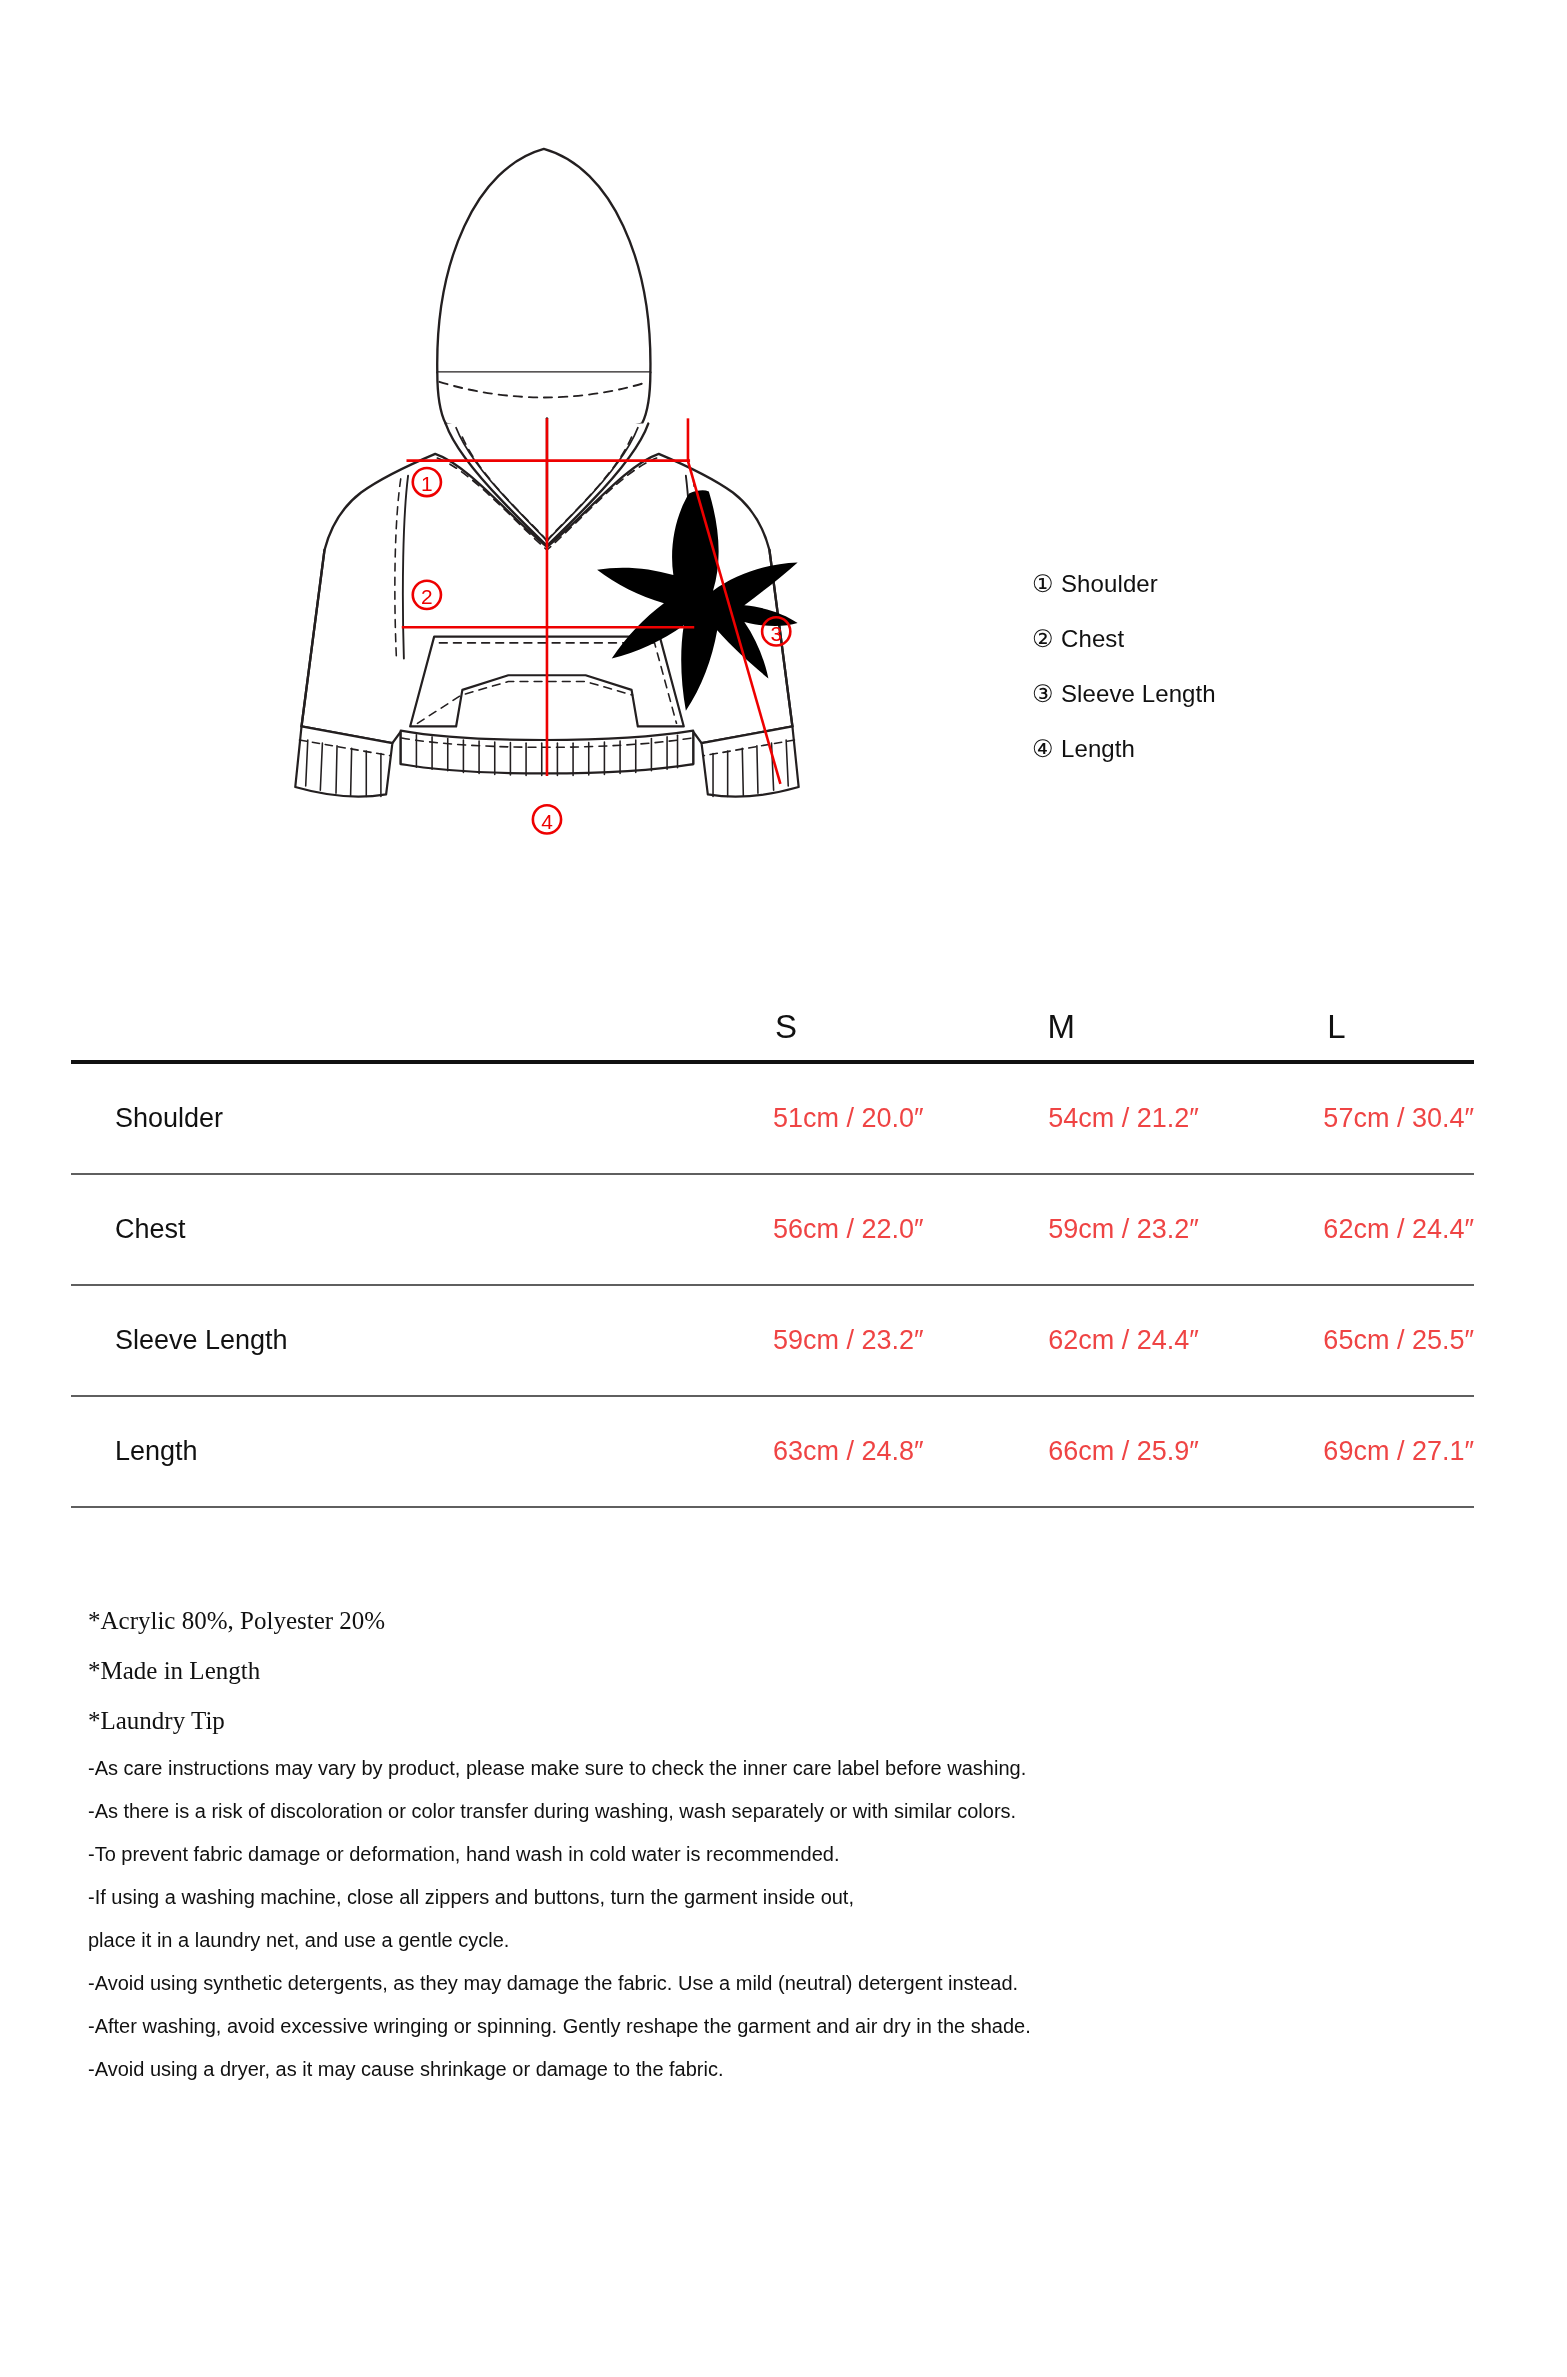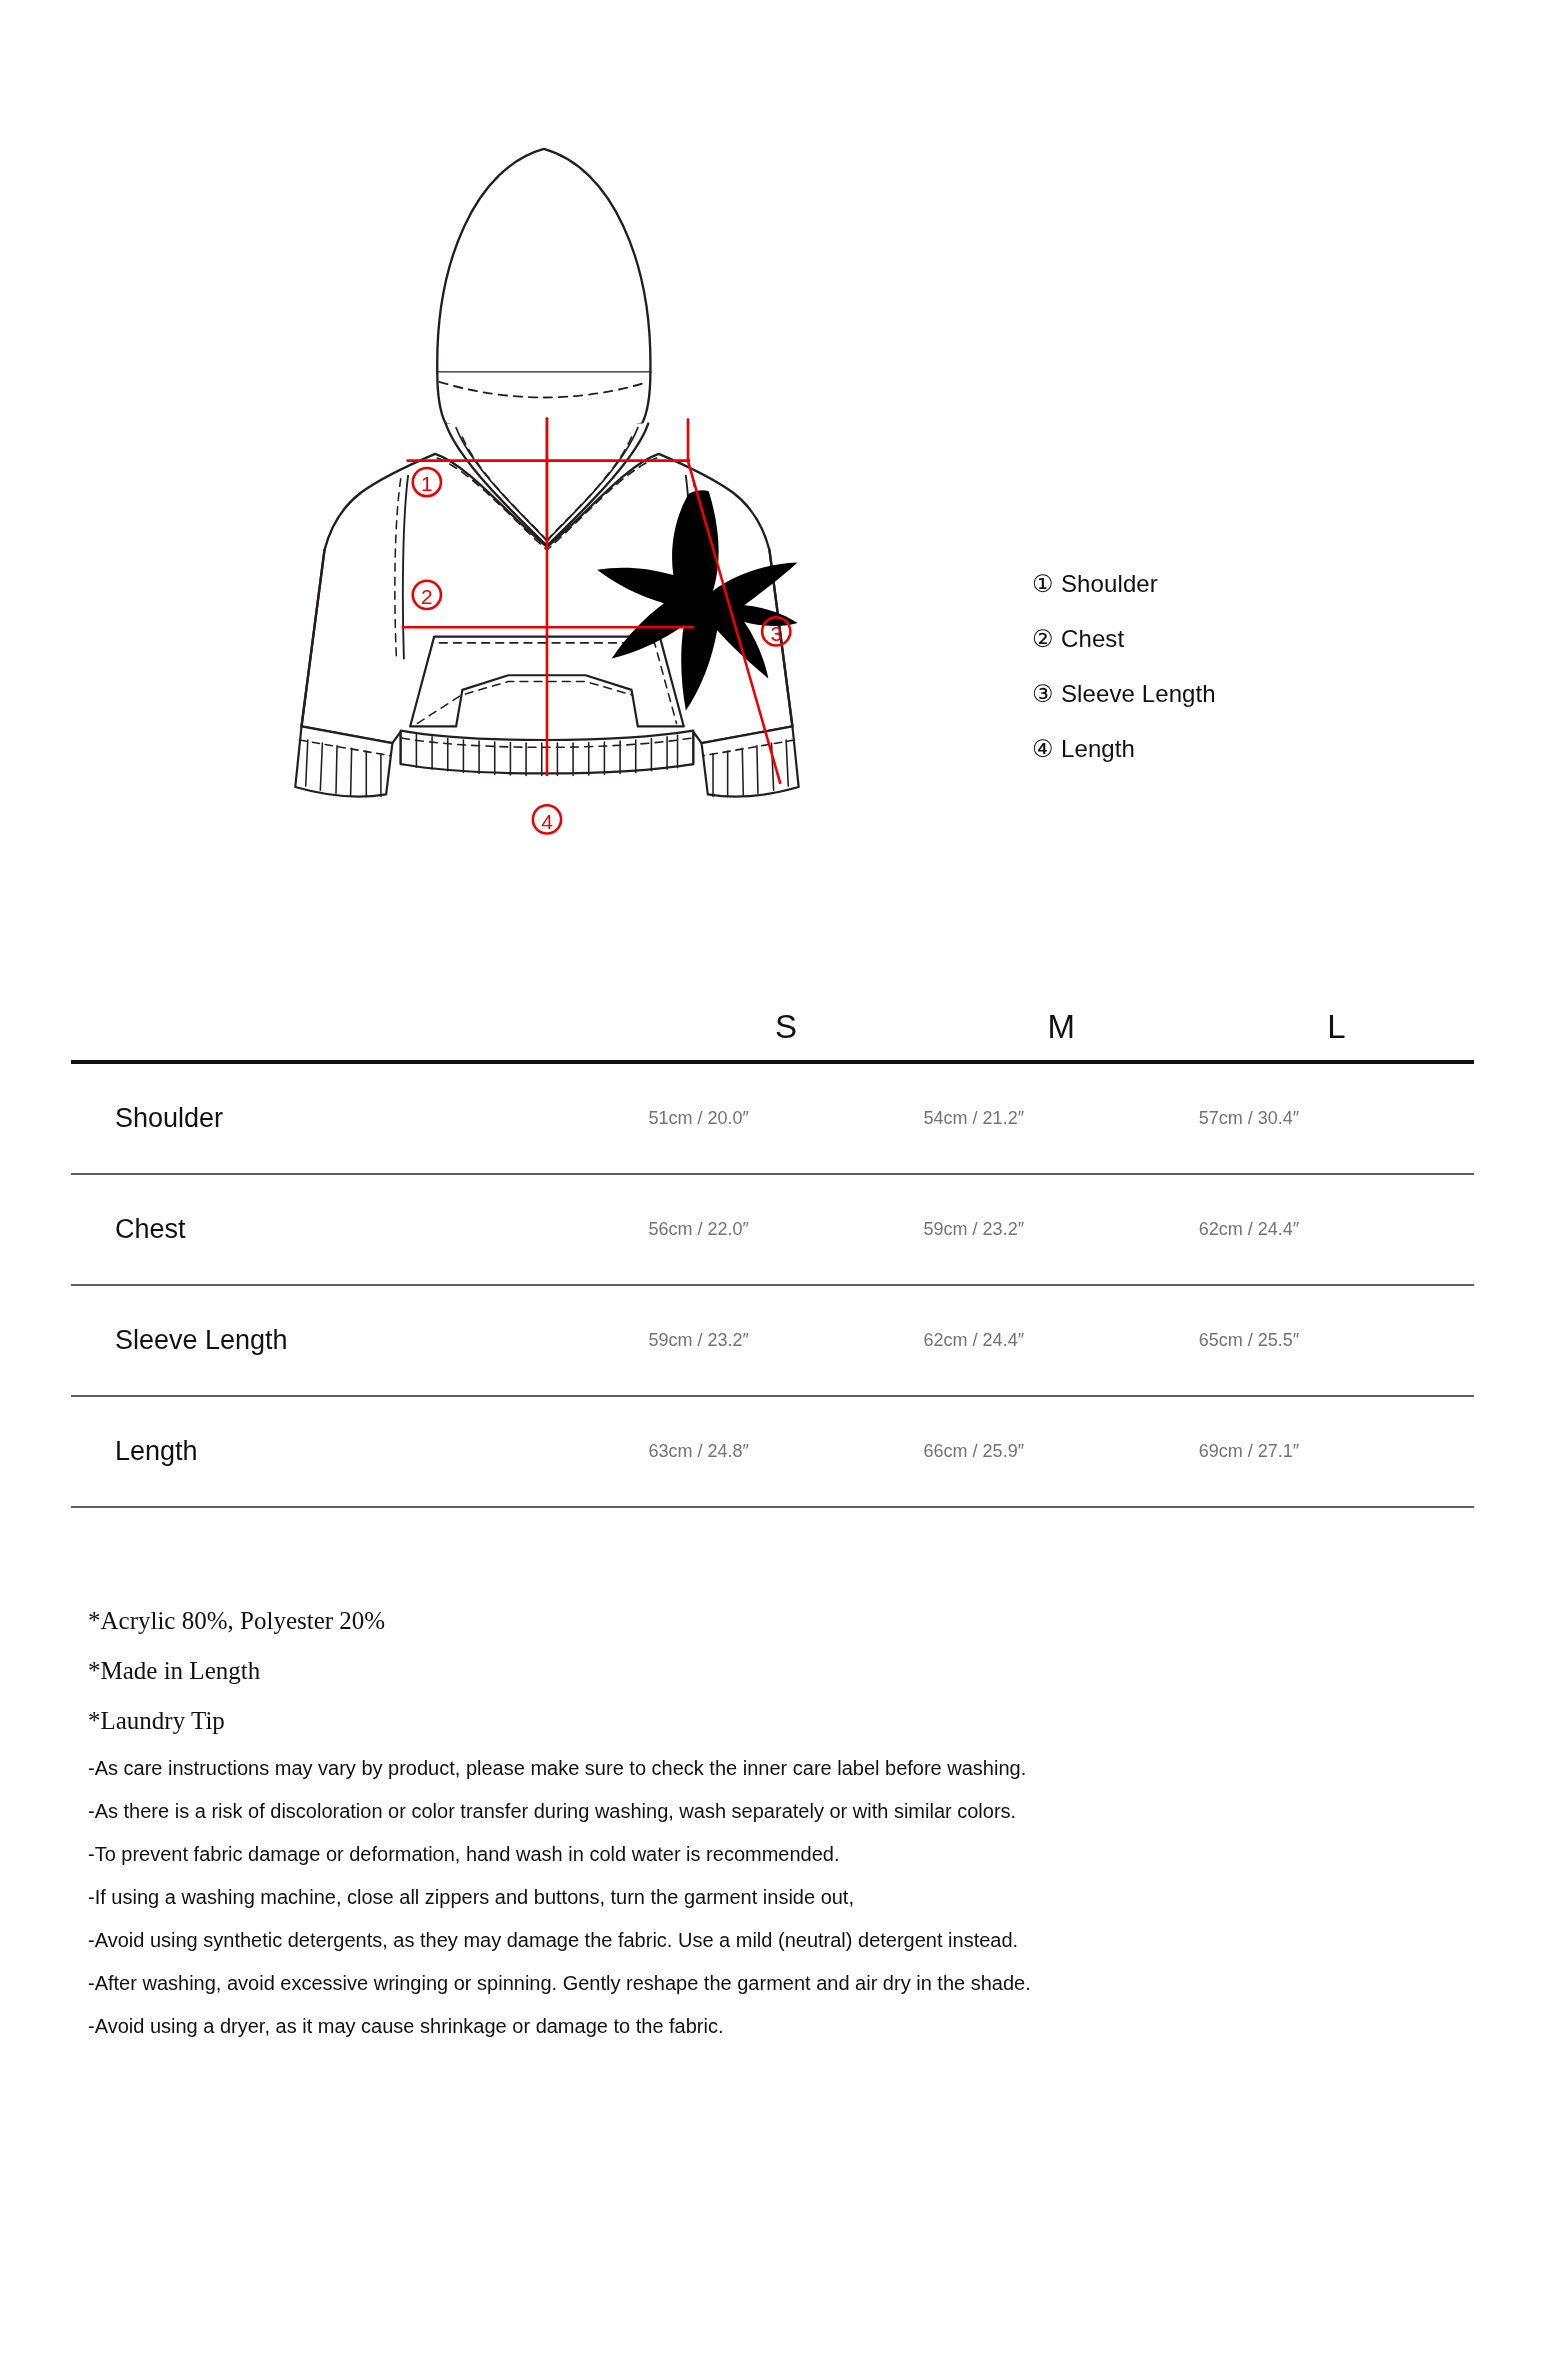--- a/index.html
+++ b/index.html
@@ -24,21 +24,21 @@
   #size-table{position:absolute;left:71px;top:993px;width:1403px;}
   table.sizes{width:100%;border-collapse:collapse;table-layout:fixed;}
   table.sizes col.c-label{width:577px;}
   table.sizes col.c-size{width:275px;}
   table.sizes th,table.sizes td{padding:0;margin:0;}
   .hdr-cell{height:67px;text-align:center;font-weight:400;font-size:33px;color:#111;vertical-align:middle;}
   .hdr-blank{height:67px;}
   tr.head-rule > *{border-bottom:4.7px solid #111111;}
   tr.data-row > *{border-bottom:2.6px solid #5f5f5f;height:109px;}
   .row-label{font-size:27px;color:#111;text-align:left;padding-left:44px !important;vertical-align:middle;}
-  .row-val{font-size:18px;color:#737373;text-align:left;vertical-align:middle;}
+  .row-val{font-size:27px;color:#ef4444;text-align:right;vertical-align:middle;}
   #table-note{position:absolute;left:71px;top:1503px;width:1403px;
               text-align:right;font-size:18px;color:#111;}
 
   
   #details{position:absolute;left:88px;top:1608px;width:1411px;}
   .detail-major{font-size:25px;line-height:1;color:#111;margin-bottom:25px;font-family:Liberation Serif, serif;}
   .detail-minor{font-size:20px;line-height:1;color:#111;margin-bottom:23px;}
   .detail-minor.cont{margin-left:0;}
 </style>
 </head>
@@ -260,19 +260,20 @@
 
   <div id="details">
     <div class="detail-major">*Acrylic 80%, Polyester 20%</div>
     <div class="detail-major">*Made in Length</div>
     <div class="detail-major">*Laundry Tip</div>
 
     <div class="detail-minor">-As care instructions may vary by product, please make sure to check the inner care label before washing.</div>
     <div class="detail-minor">-As there is a risk of discoloration or color transfer during washing, wash separately or with similar colors.</div>
     <div class="detail-minor">-To prevent fabric damage or deformation, hand wash in cold water is recommended.</div>
     <div class="detail-minor">-If using a washing machine, close all zippers and buttons, turn the garment inside out,</div>
+    <div class="detail-minor cont">place it in a laundry net, and use a gentle cycle.</div>
     <div class="detail-minor">-Avoid using synthetic detergents, as they may damage the fabric. Use a mild (neutral) detergent instead.</div>
     <div class="detail-minor">-After washing, avoid excessive wringing or spinning. Gently reshape the garment and air dry in the shade.</div>
     <div class="detail-minor">-Avoid using a dryer, as it may cause shrinkage or damage to the fabric.</div>
   </div>
 
 </div>
 
 
 </body></html>

